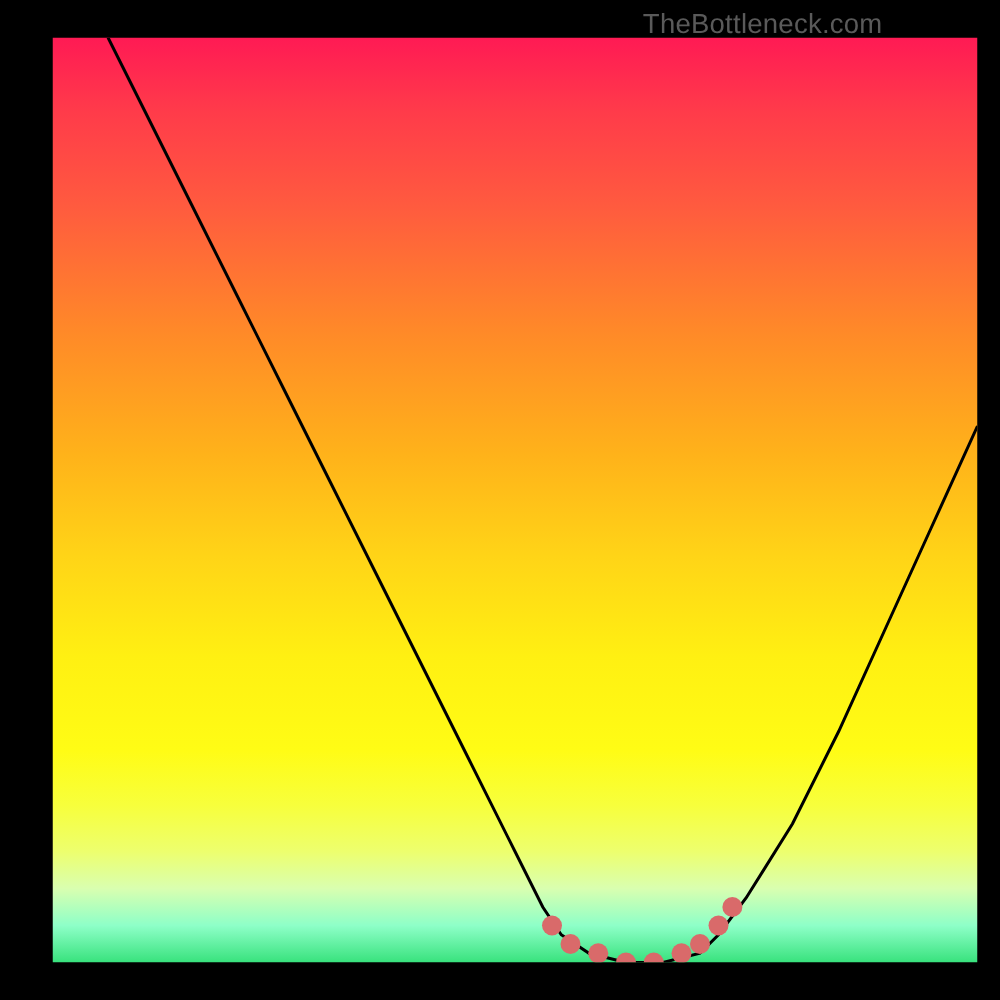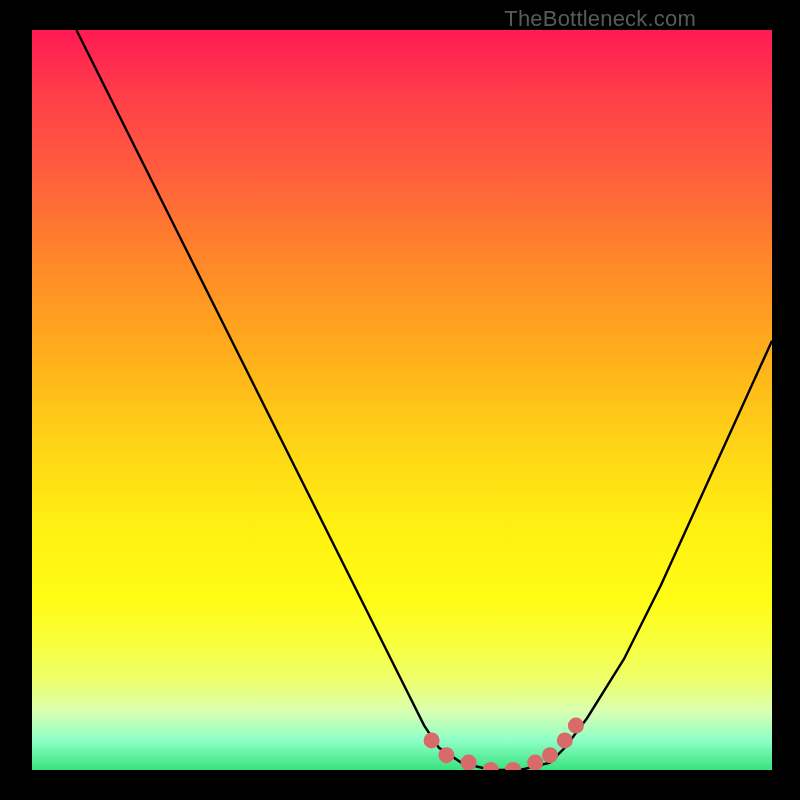--- a/index.html
+++ b/index.html
@@ -6,21 +6,21 @@
     margin: 0;
     padding: 0;
     width: 800px;
     height: 800px;
     background: #000;
     overflow: hidden;
     font-family: Arial, Helvetica, sans-serif;
   }
   .frame {
     position: absolute;
-    left: 2px;
+    left: 12px;
     top: 0;
     width: 704px;
     height: 800px;
     background: #000;
   }
   .plot-area {
     position: absolute;
     left: 30px;
     top: 30px;
     width: 740px;

